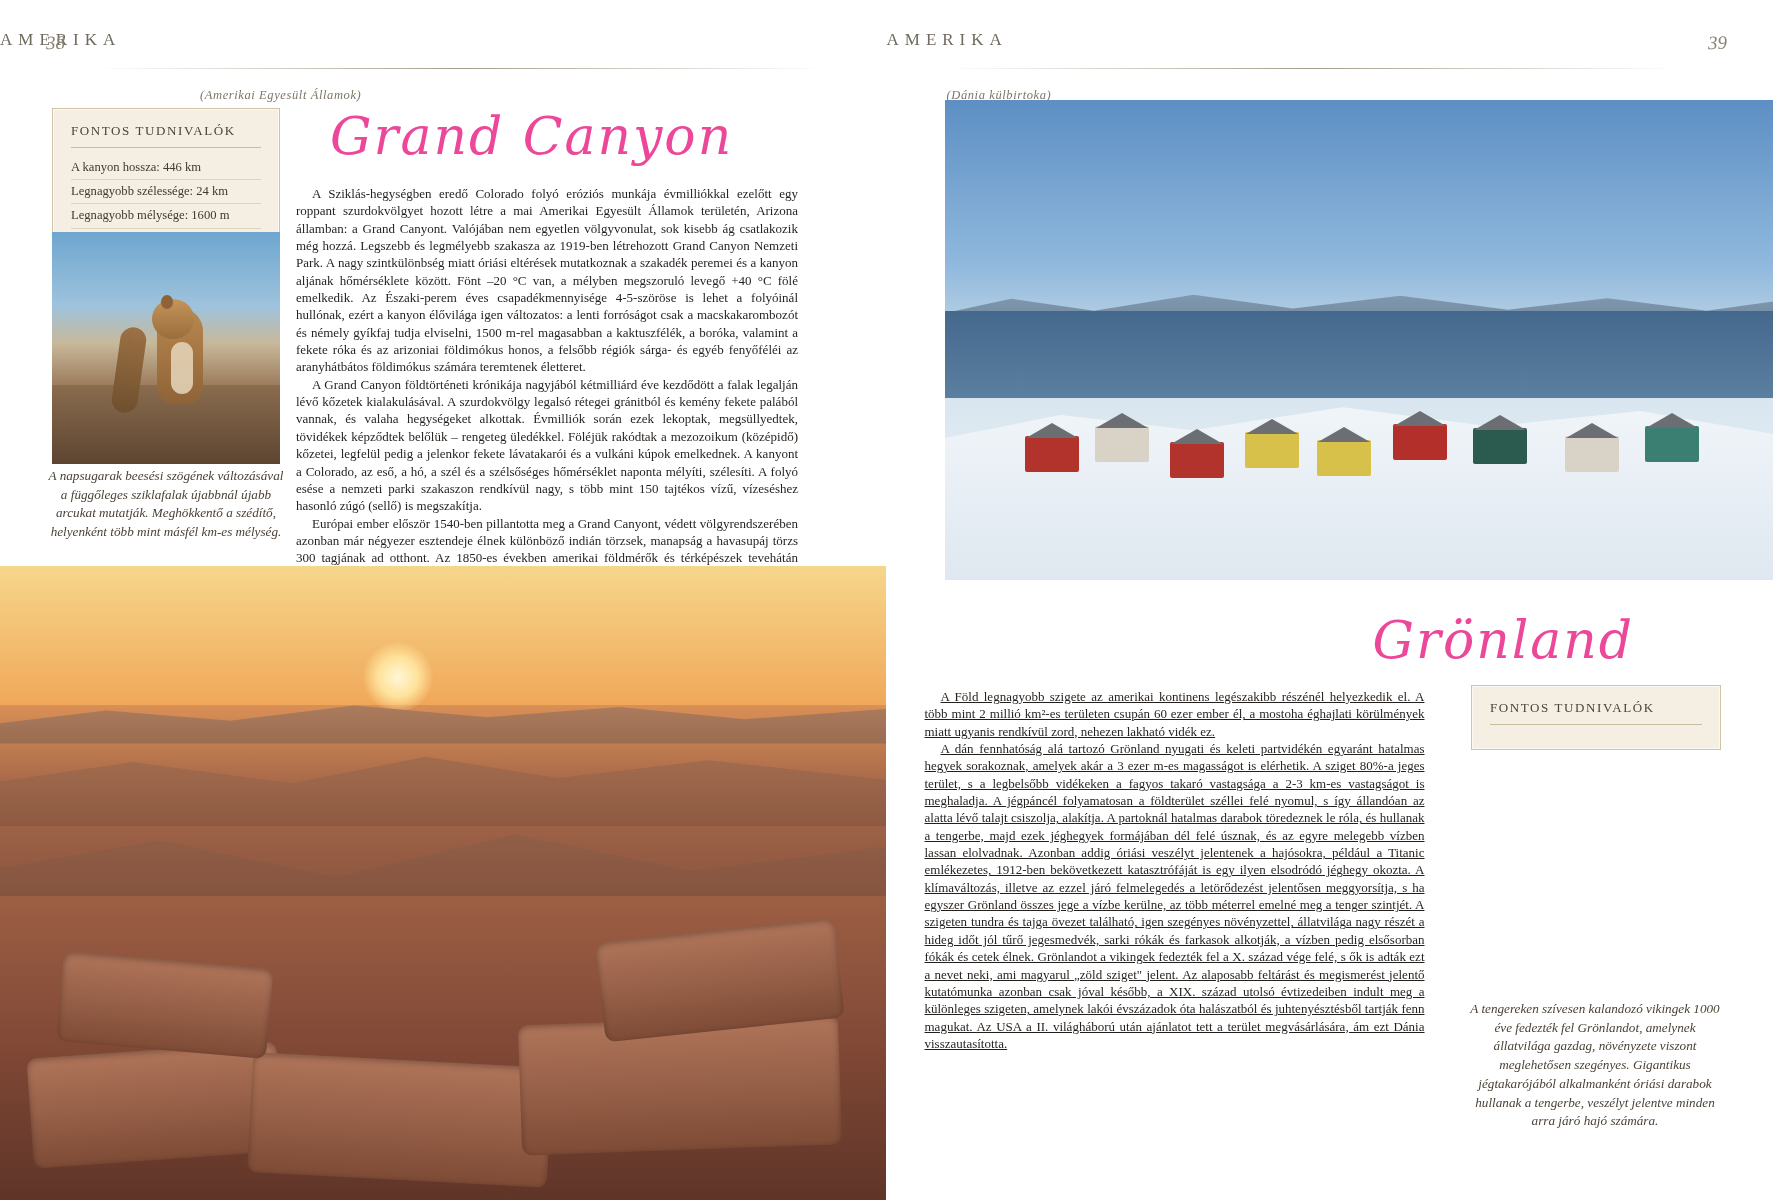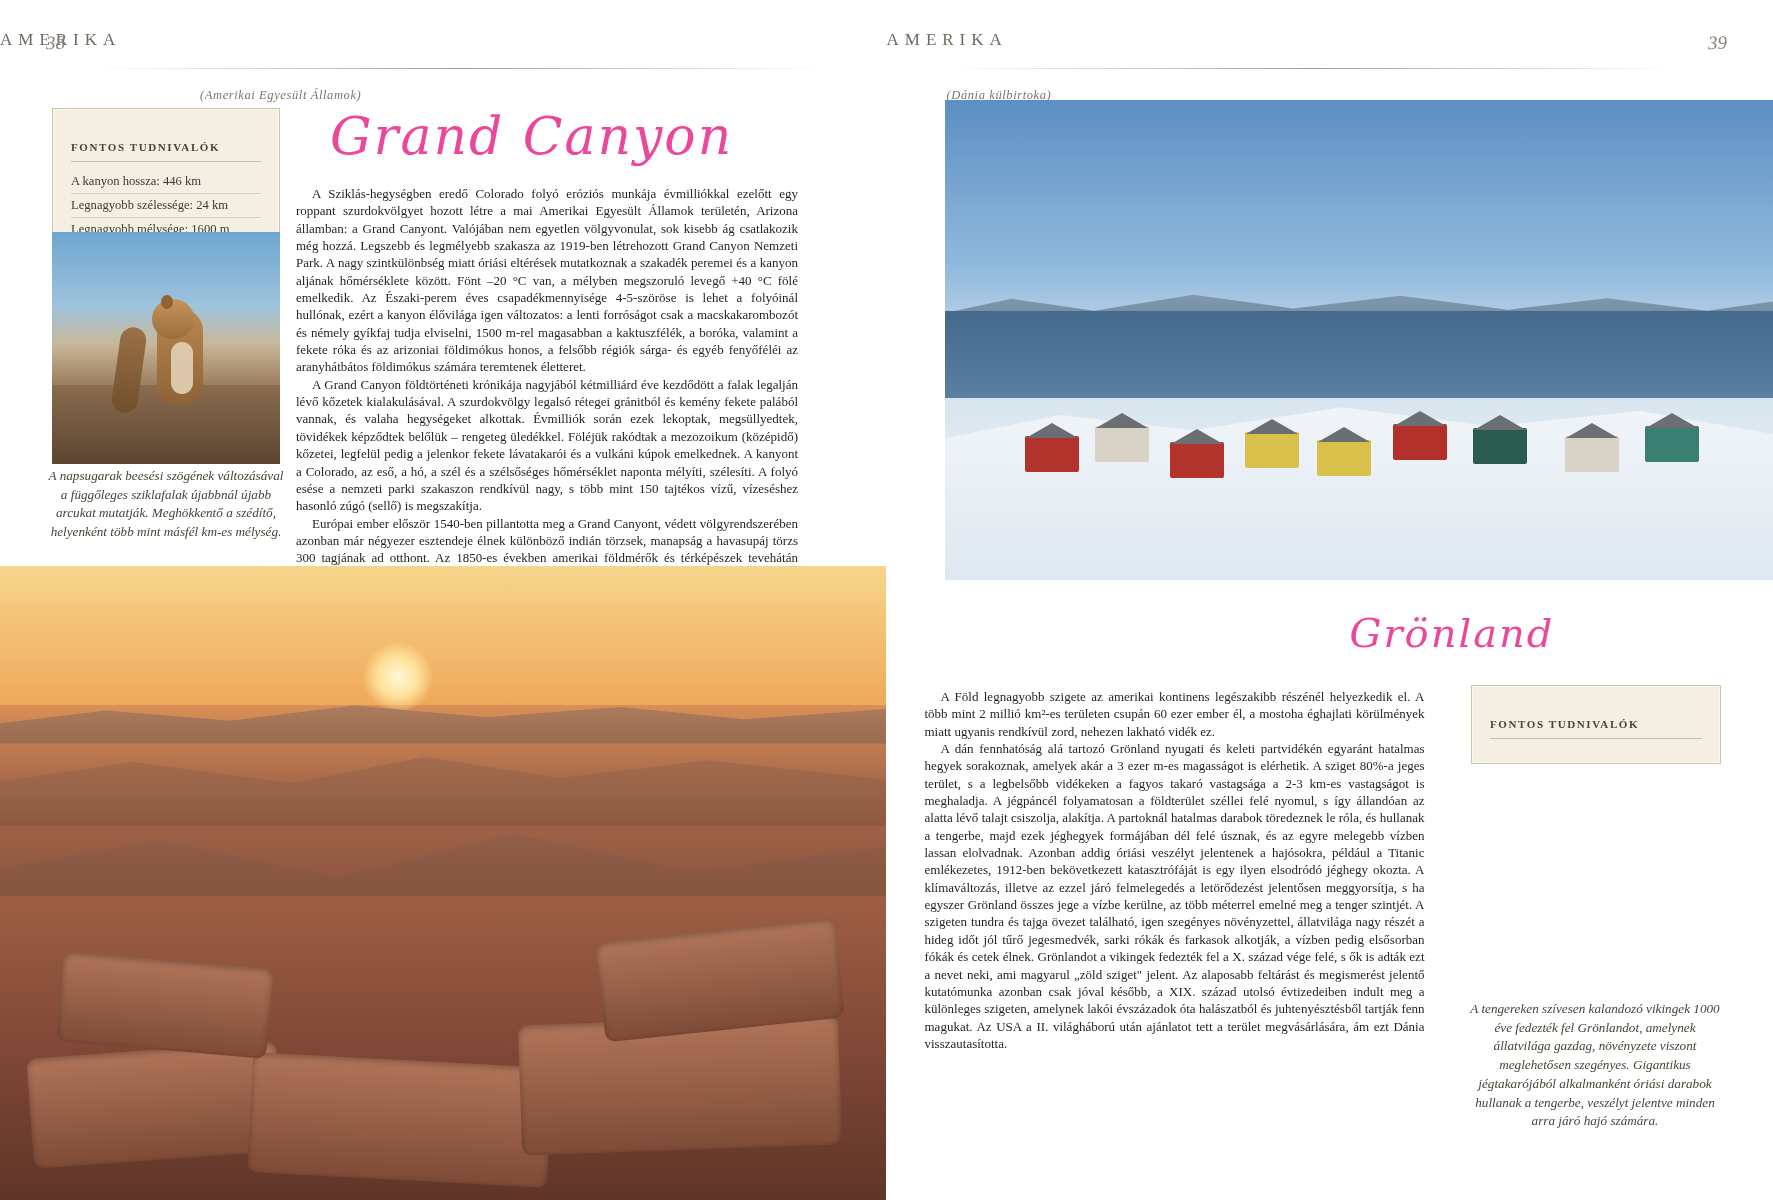--- a/index.html
+++ b/index.html
@@ -44,21 +44,21 @@
   
   .factbox{
     position:absolute;
     background:#f4efe2;
     border:1px solid #cfc4a8;
     box-shadow:0 0 0 1px rgba(255,255,255,.6) inset;
     padding:14px 18px 16px 18px;
     box-sizing:border-box;
   }
   .factbox h3{
-    margin:18px 0 8px 0;font-size:11px;letter-spacing:1.6px;font-weight:bold;
+    margin:0 0 8px 0;font-size:13px;letter-spacing:1.6px;font-weight:normal;
     color:#4a4336;font-family:"Liberation Serif", serif;
   }
   .factbox .hr{height:1px;background:#c9bd9f;margin:0 0 8px 0;}
   .factbox ul{list-style:none;margin:0;padding:0;}
   .factbox li{
     font-size:12.6px;color:#3e3a31;line-height:1.05;
     padding:5px 0;border-bottom:1px solid #ded3b8;
   }
   .factbox li:last-child{border-bottom:none;}
 
@@ -133,33 +133,33 @@
 
   .cap-greenland{right:52px;top:1000px;width:252px;text-align:center;}
 
   
   .script{
     font-family:"DejaVu Serif", serif;
     font-style:italic;font-weight:normal;
     color:#ec4899;letter-spacing:2px;
   }
   .h-grand{position:absolute;left:330px;top:106px;font-size:52px;}
-  .h-gronland{position:absolute;left:463px;top:610px;font-size:40px;font-style:italic;}
+  .h-gronland{position:absolute;left:486px;top:610px;font-size:52px;font-style:italic;}
 
   
   .body{
     position:absolute;
     font-size:13px;line-height:1.335;color:#231f1c;
     text-align:justify;
     font-family:"Liberation Serif", serif;
   }
   .body p{margin:0;text-indent:16px;}
   .body p:first-child{text-indent:16px;}
   .col-left{left:296px;top:185px;width:502px;}
-  .col-right{left:38px;top:688px;width:500px;}
+  .col-right{left:38px;top:688px;width:500px;text-decoration:underline;}
 </style>
 </head>
 <body>
 
 <div class="spread">
 
   <div class="page page-left">
 
     <div class="runhead">
       <div class="title">AMERIKA</div>

